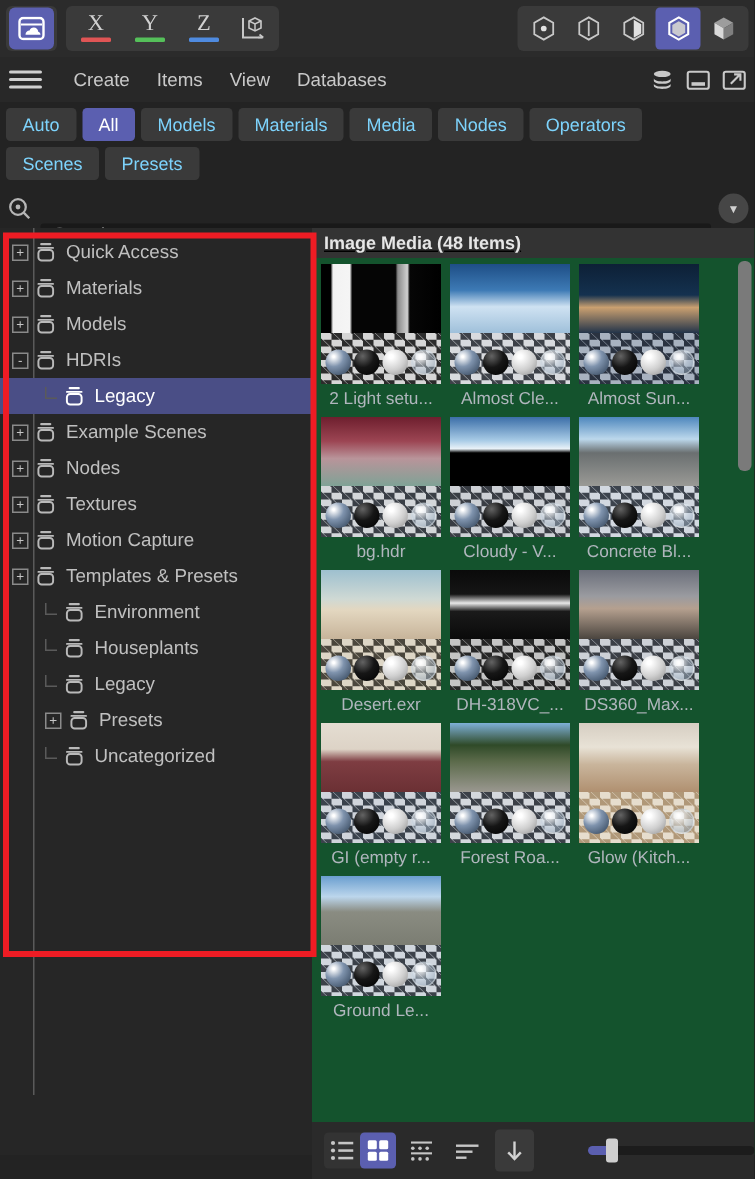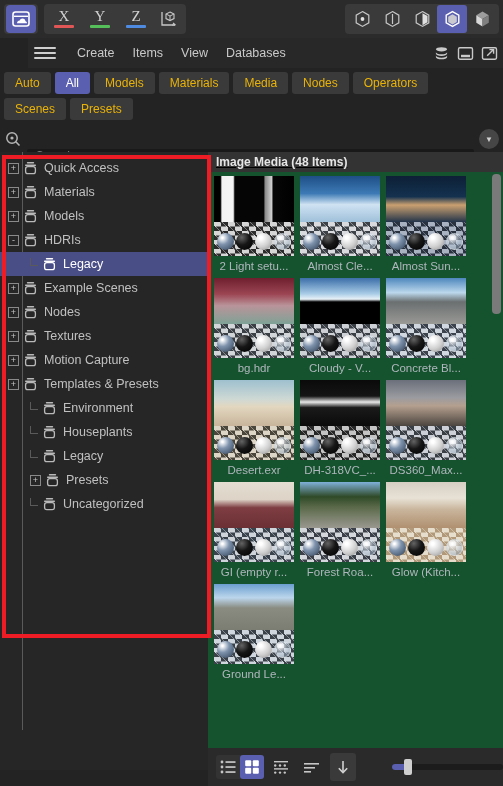--- a/index.html
+++ b/index.html
@@ -38,34 +38,33 @@
     width: 30px; height: 28px; background: #5b5fb0; border-radius: 4px;
     display:flex; align-items:center; justify-content:center;
   }
   .vb-right { position: absolute; right: 2px; display: flex; align-items: center; }
 
   
   .menubar {
     height: 30px; background: #282828;
     display: flex; align-items: center; padding-left: 6px;
     position: relative;
-    margin-left: 28px;
   }
   .hamburger { width: 22px; display:flex; flex-direction: column; gap:3px; margin-right: 12px;}
   .hamburger i { display:block; height: 2px; background:#cfcfcf; border-radius:1px;}
   .menuitem { color: #c9c9c9; font-size: 12.5px; padding: 0 9px; }
   .menu-right { position: absolute; right: 4px; display:flex; align-items:center; gap: 4px;}
   .mr-icon { width: 20px; height: 20px; display:flex; align-items:center; justify-content:center; color:#c9c9c9;}
 
   
   .tabzone { background: #232323; padding: 4px 4px 2px 4px; }
   .tabrow { display:flex; gap: 4px; margin-bottom: 4px; }
   .tab {
     height: 22px; background: #3a3a3a; border-radius: 3px;
-    color: #eab308; font-size: 12px;
+    color: #7dd3fc; font-size: 12px;
     display:flex; align-items:center; justify-content:center;
     padding: 0 11px; white-space: nowrap;
   }
   .tab.sel { background: #5b5fb0; color: #ffffff; }
 
   
   .searchrow { display:flex; align-items:center; height: 26px; padding: 0 4px; gap: 5px; background:#232323;}
   .s-icon { width: 18px; height: 18px; color:#b5b5b5; display:flex;align-items:center;justify-content:center;}
   .s-field {
     flex:1; height: 20px; background:#191919; border-radius: 2px;

